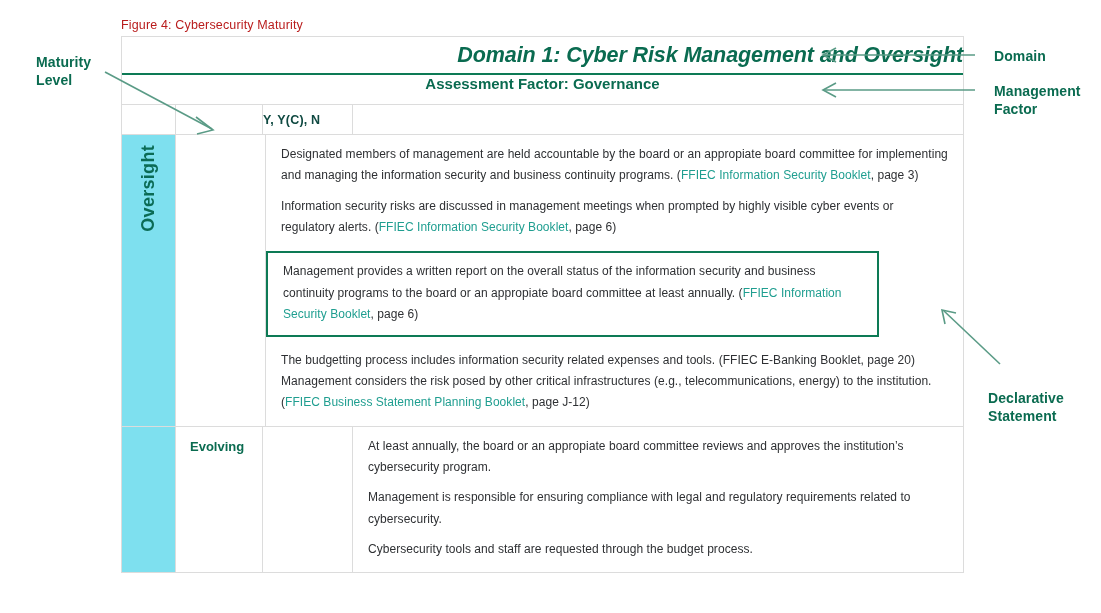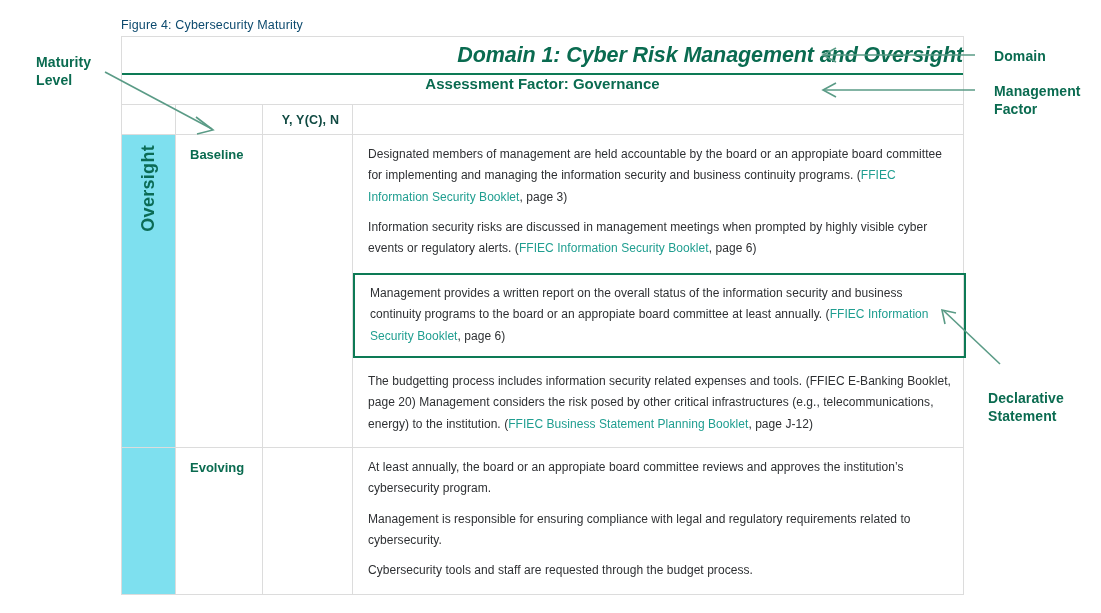--- a/index.html
+++ b/index.html
@@ -14,21 +14,21 @@
     position: relative;
     overflow: hidden;
     -webkit-font-smoothing: antialiased;
   }
 
   .fig-caption {
     position: absolute;
     left: 121px;
     top: 18px;
     font-size: 12.5px;
-    color: #0c4a6e;
+    color: #b91c1c;
     letter-spacing: .15px;
     white-space: nowrap;
   }
 
   
   .table {
     position: absolute;
     left: 121px;
     top: 36px;
     width: 843px;
@@ -80,22 +80,20 @@
 
   
   .c-domain { width: 53px;  flex: 0 0 53px; box-sizing: border-box; }
   .c-level  { width: 87px;  flex: 0 0 87px; box-sizing: border-box; border-left: 1px solid #dcdcdc; }
   .c-yn     { width: 90px;  flex: 0 0 90px; box-sizing: border-box; border-left: 1px solid #dcdcdc; }
   .c-stmt   { flex: 1 1 auto; box-sizing: border-box; border-left: 1px solid #dcdcdc; }
 
   .hdr-row .c-yn {
     display: flex;
     align-items: center;
-    justify-content: center;
-    padding-left: 6px;
   }
   .yn-label {
     font-size: 12.5px;
     font-weight: bold;
     color: #104a42;
     letter-spacing: .2px;
     white-space: nowrap;
   }
 
   .body-row {
@@ -210,23 +208,20 @@
     <div class="c-stmt"></div>
   </div>
 
   <div id="body-rows">
       <div class="row body-row first">
         <div class="c-domain cyan">
           <div class="vert-label">
             <span>Oversight</span>
           </div>
         </div>
-        <div class="c-level">
-          <div class="level-label">Baseline</div>
-        </div>
         <div class="c-yn"></div>
         <div class="c-stmt">
           <div class="stmts">
             <p class="stmt"><span>Designated members of management are held accountable by the board or an appropiate board committee for implementing and managing the information security and business continuity programs. (</span><span class="lnk">FFIEC Information Security Booklet</span><span>, page 3)</span></p>
             <p class="stmt"><span>Information security risks are discussed in management meetings when prompted by highly visible cyber events or regulatory alerts. (</span><span class="lnk">FFIEC Information Security Booklet</span><span>, page 6)</span></p>
             <p class="stmt boxed"><span>Management provides a written report on the overall status of the information security and business continuity programs to the board or an appropiate board committee at least annually. (</span><span class="lnk">FFIEC Information Security Booklet</span><span>, page 6)</span></p>
             <p class="stmt"><span>The budgetting process includes information security related expenses and tools. (FFIEC E-Banking Booklet, page 20) Management considers the risk posed by other critical infrastructures (e.g., telecommunications, energy) to the institution. (</span><span class="lnk">FFIEC Business Statement Planning Booklet</span><span>, page J-12)</span></p>
           </div>
         </div>
       </div>

